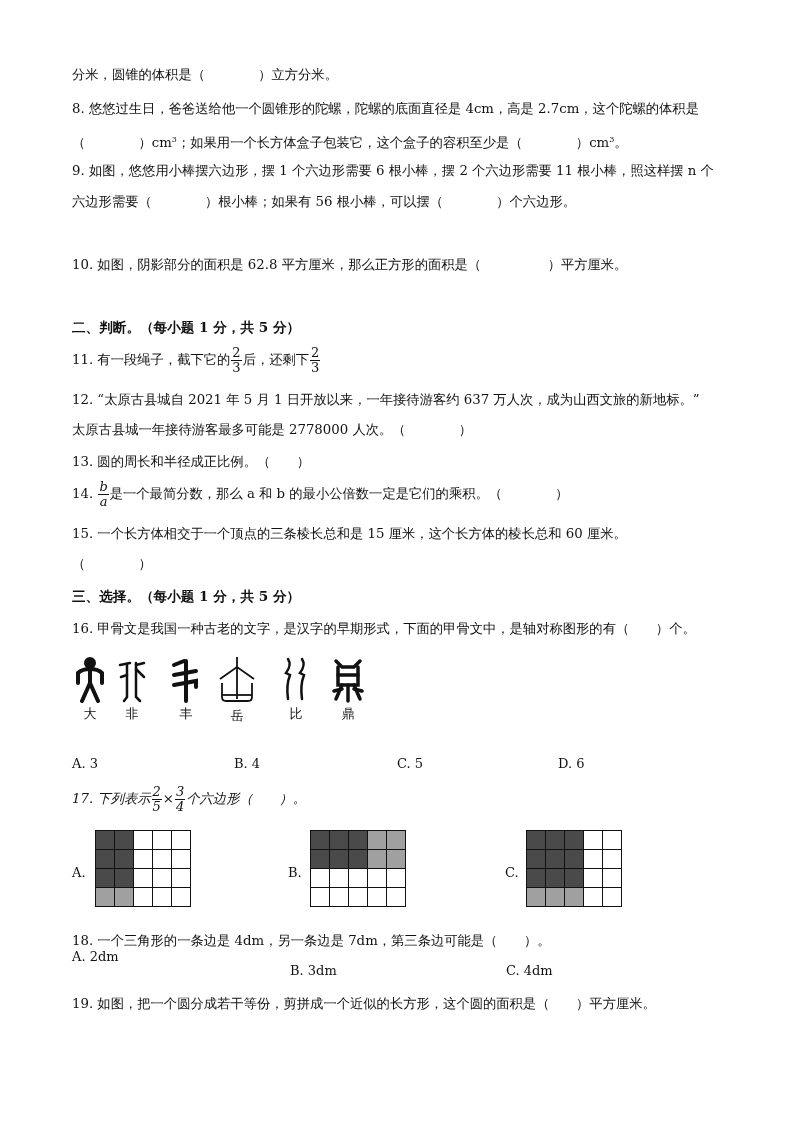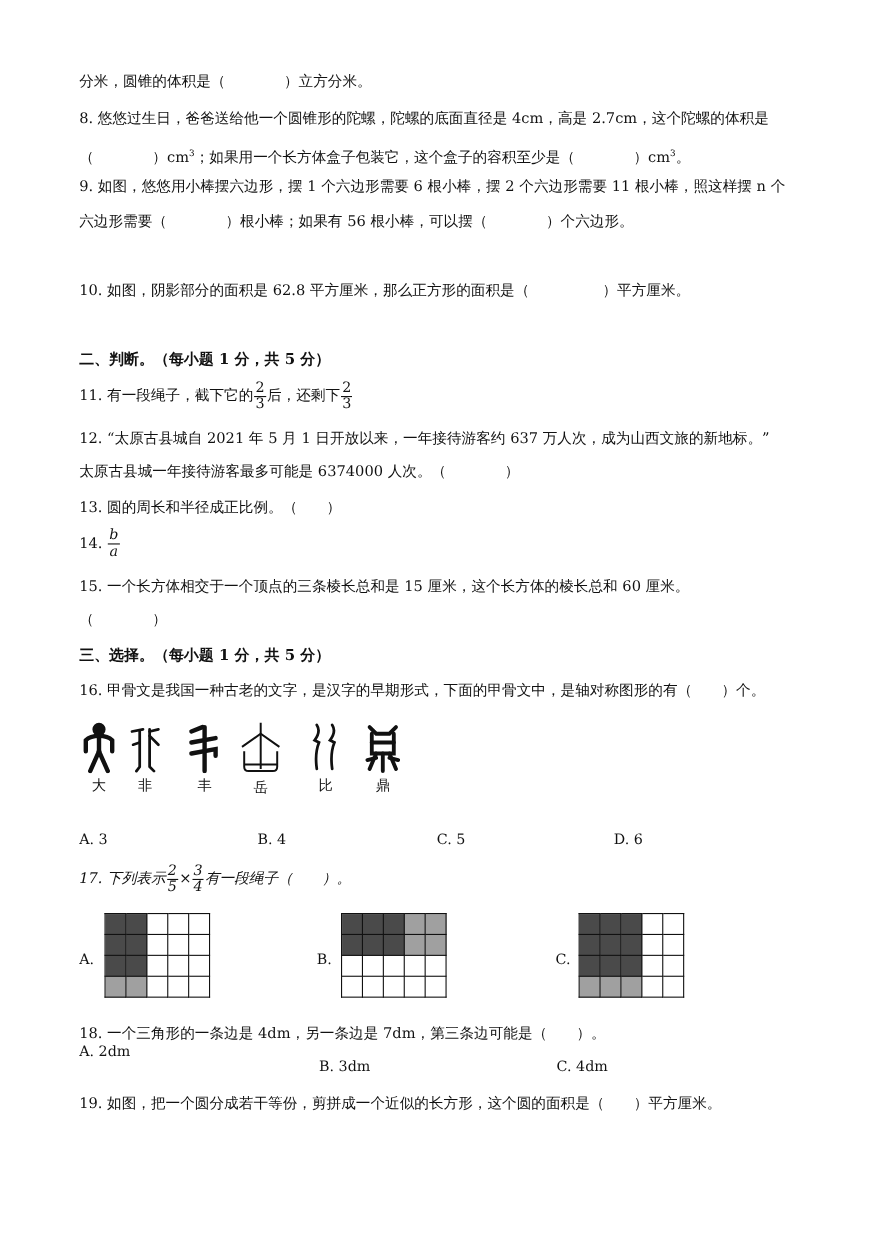--- a/index.html
+++ b/index.html
@@ -39,26 +39,26 @@
 
 <div class="line" style="top:256px;">10. 如图，阴影部分的面积是 62.8 平方厘米，那么正方形的面积是（　　　　　）平方厘米。</div>
 
 <div class="line heading" style="top:318px;">二、判断。（每小题 1 分，共 5 分）</div>
 
 <div class="line" style="top:346px;">
   <span>11. 有一段绳子，截下它的</span><span class="frac"><span class="num">2</span><span class="den">3</span></span><span>后，还剩下</span><span class="frac"><span class="num">2</span><span class="den">3</span></span>
 </div>
 
 <div class="line" style="top:391px;">12. “太原古县城自 2021 年 5 月 1 日开放以来，一年接待游客约 637 万人次，成为山西文旅的新地标。”</div>
-<div class="line" style="top:421px;">太原古县城一年接待游客最多可能是 6374000 人次。（　　　　）</div>
+<div class="line" style="top:421px;">太原古县城一年接待游客最多可能是 2778000 人次。（　　　　）</div>
 
 <div class="line" style="top:453px;">13. 圆的周长和半径成正比例。（　　）</div>
 
 <div class="line" style="top:480px;">
-  <span>14. </span><span class="frac italic"><span class="num">b</span><span class="den">a</span></span>
+  <span>14. </span><span class="frac italic"><span class="num">b</span><span class="den">a</span></span><span>是一个最简分数，那么 a 和 b 的最小公倍数一定是它们的乘积。（　　　　）</span>
 </div>
 
 <div class="line" style="top:525px;">15. 一个长方体相交于一个顶点的三条棱长总和是 15 厘米，这个长方体的棱长总和 60 厘米。</div>
 <div class="line" style="top:555px;">（　　　　）</div>
 
 <div class="line heading" style="top:587px;">三、选择。（每小题 1 分，共 5 分）</div>
 
 <div class="line" style="top:620px;">16. 甲骨文是我国一种古老的文字，是汉字的早期形式，下面的甲骨文中，是轴对称图形的有（　　）个。</div>
 
 <div class="oracle" style="left:74px;">
@@ -132,21 +132,21 @@
   </svg>
   <div class="lbl">鼎</div>
 </div>
 
 <div class="opt" style="left:72px; top:756px;">A. 3</div>
 <div class="opt" style="left:234px; top:756px;">B. 4</div>
 <div class="opt" style="left:397px; top:756px;">C. 5</div>
 <div class="opt" style="left:558px; top:756px;">D. 6</div>
 
 <div class="line" style="top:785px;font-style:italic;">
-  <span>17. 下列表示</span><span class="frac"><span class="num">2</span><span class="den">5</span></span><span>×</span><span class="frac"><span class="num">3</span><span class="den">4</span></span><span>有一段绳子（　　）。</span>
+  <span>17. 下列表示</span><span class="frac"><span class="num">2</span><span class="den">5</span></span><span>×</span><span class="frac"><span class="num">3</span><span class="den">4</span></span><span>个六边形（　　）。</span>
 </div>
 
 <div class="grid-label" style="left:72px;">A.</div>
 <div class="grid-wrap" style="left:95px;">
   <table class="grid">
     <tbody>
         <tr>
           <td class="dk"></td>
           <td class="dk"></td>
           <td class="wh"></td>

